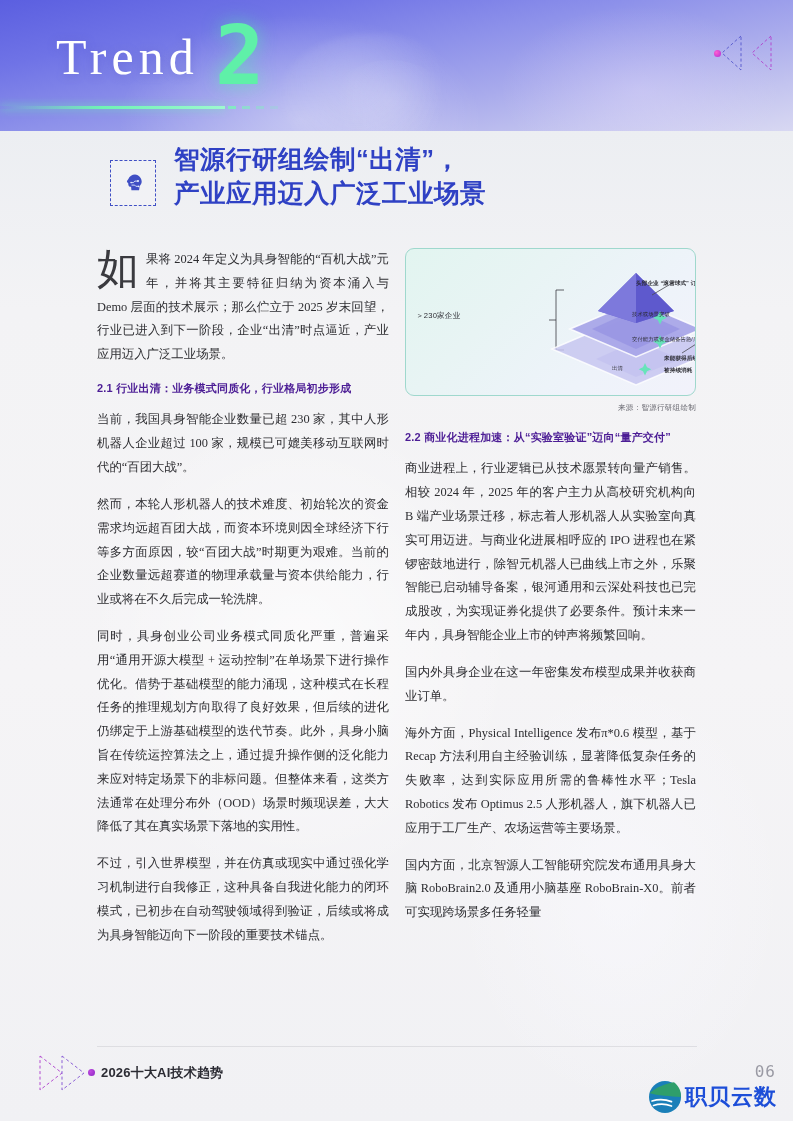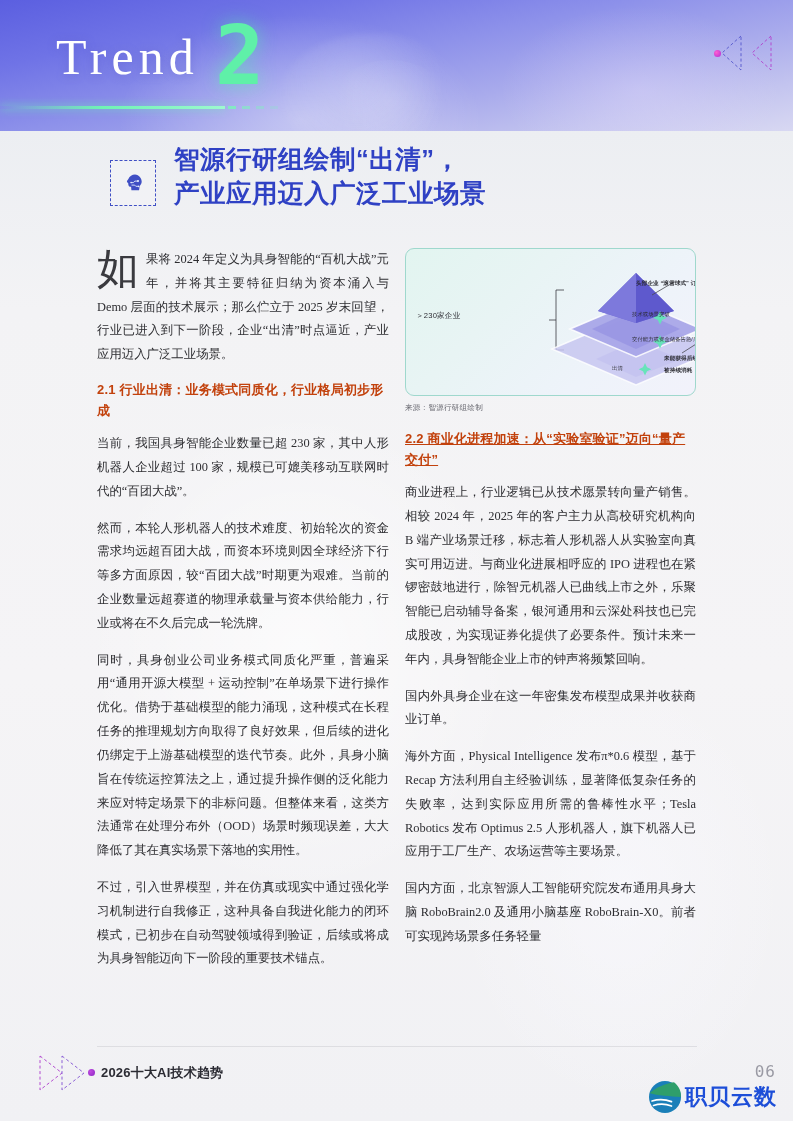--- a/index.html
+++ b/index.html
@@ -102,24 +102,24 @@
     text-justify: inter-ideograph;
   }
   .lede { position: relative; min-height: 58px; }
   .dropcap {
     float: left;
     font-family: "Liberation Serif", "DejaVu Serif", serif;
     font-size: 42px; line-height: 0.92; color: #3a3a3f;
     margin: 2px 7px 0 0; font-weight: 400;
   }
   .sec-head {
-    font-size: 13px; font-weight: 700; color: #c2410c;
+    font-size: 11px; font-weight: 700; color: #4c1d95;
     line-height: 1.58; margin: 4px 0 11px 0; letter-spacing: .2px;
   }
-  .col-right .sec-head { margin-top: 0; text-decoration: underline; }
+  .col-right .sec-head { margin-top: 0; }
 
   
   .figure {
     position: relative;
     width: 291px; height: 148px;
     border: 1px solid #9fd8cd;
     border-radius: 9px;
     background: linear-gradient(135deg, #e2f5f0 0%, #e8f4f4 35%, #eef3fa 70%, #f2f2fb 100%);
     overflow: hidden;
     margin-bottom: 7px;
@@ -128,21 +128,21 @@
   .fig-bracket-label {
     position: absolute; left: 10px; top: 62px;
     font-size: 7.6px; color: #2c2c33; white-space: nowrap; letter-spacing: .2px;
   }
   .pyr-label {
     position: absolute; font-size: 5.3px; color: #2a2a30;
     white-space: nowrap; letter-spacing: .1px; line-height: 1.45;
   }
   .pyr-label.strong { font-weight: 700; font-size: 5.6px; }
   .fig-source {
-    font-size: 7.6px; color: #6a6a72; 
+    font-size: 7.6px; color: #6a6a72; text-align: right;
     margin-bottom: 16px; letter-spacing: .2px;
   }
 
   
   .footer-rule {
     position: absolute; left: 97px; top: 1046px; width: 600px; height: 1px;
     background: rgba(150,150,160,0.22);
   }
   .footer-tris { position: absolute; left: 36px; top: 1052px; width: 56px; height: 42px; }
   .footer-dot {

